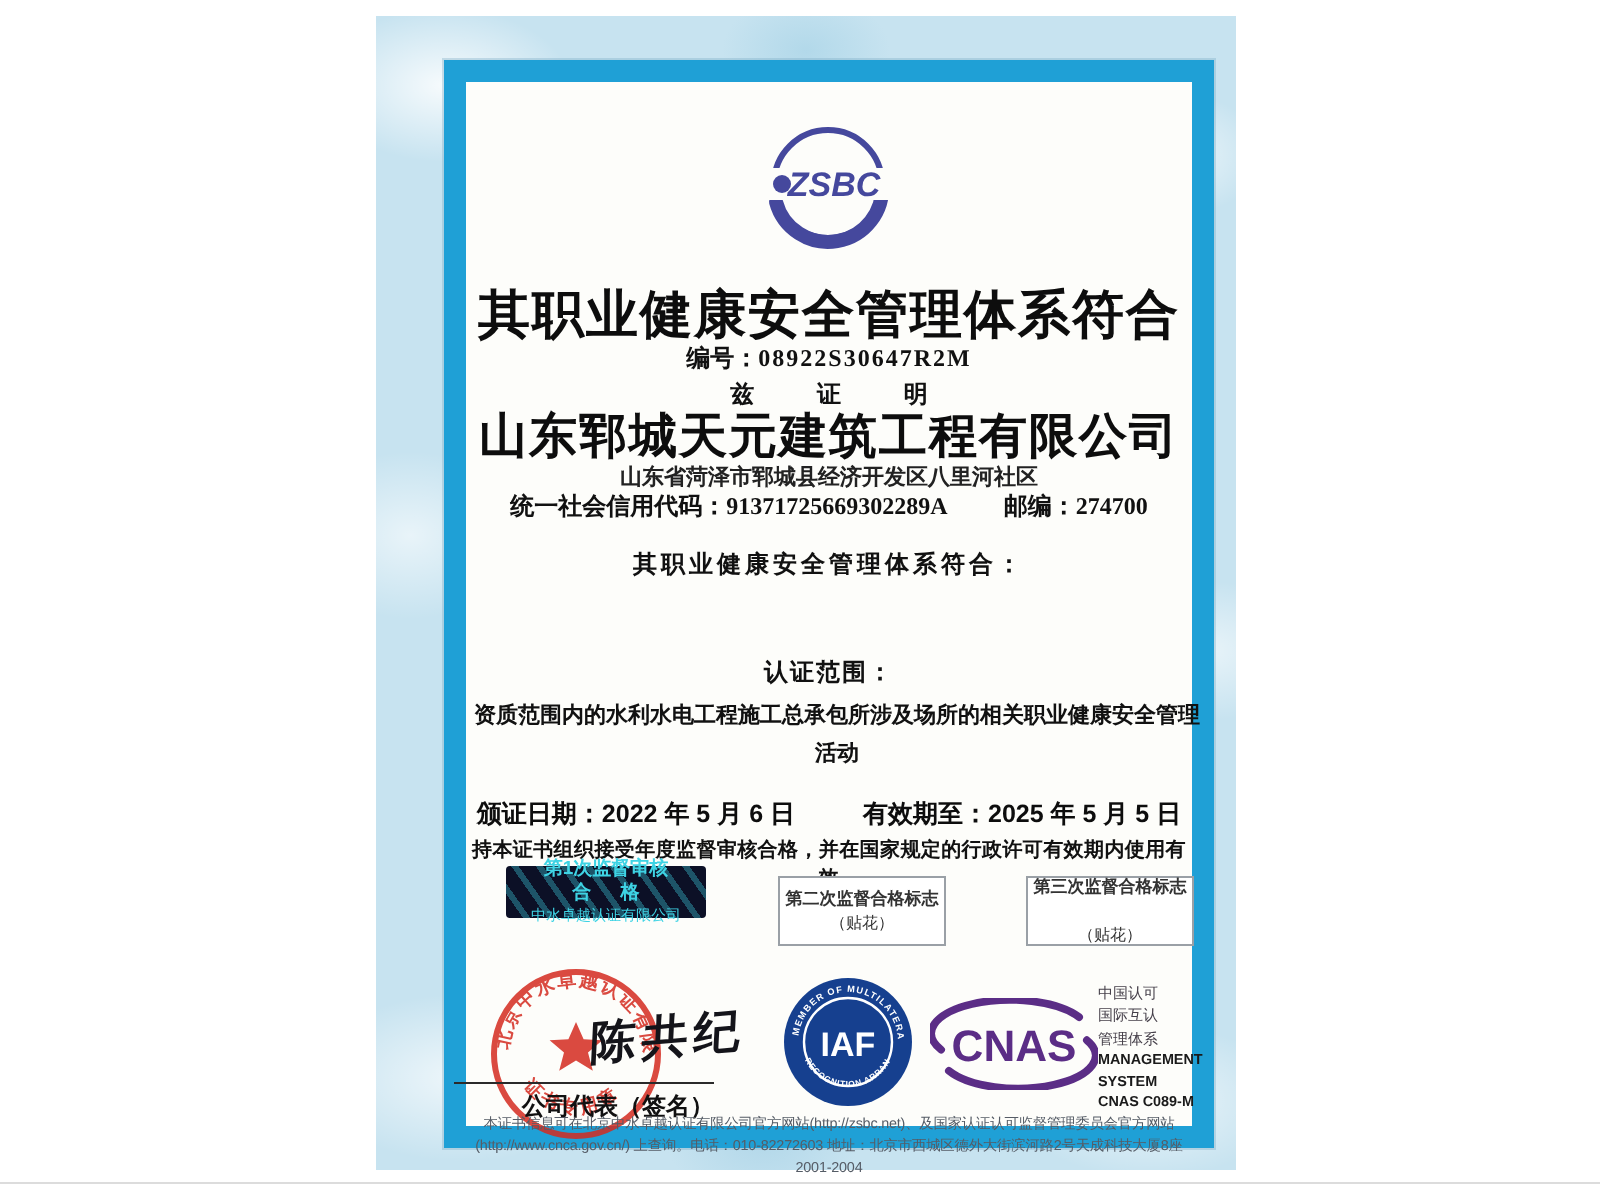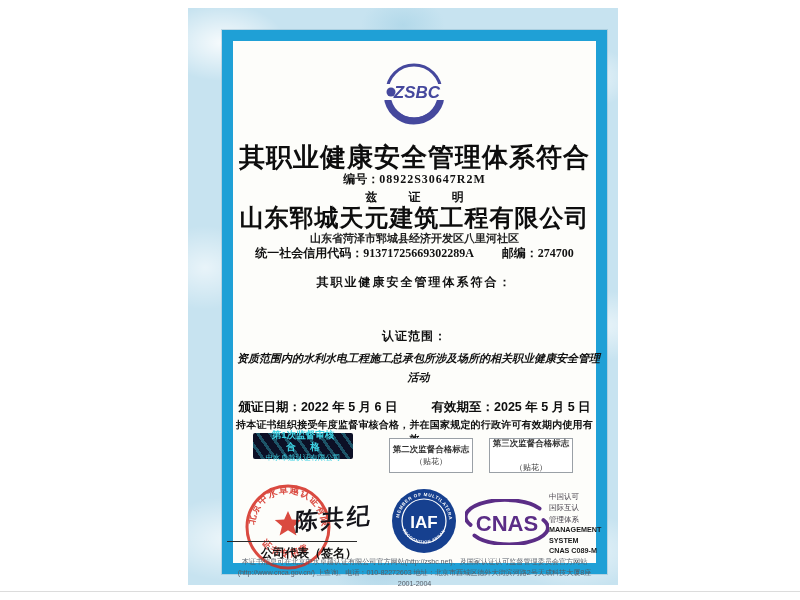--- a/index.html
+++ b/index.html
@@ -36,21 +36,21 @@
   .certify{top:148px;font-size:12px;font-weight:bold;color:#111;letter-spacing:14px;text-indent:14px;}
   .company{top:161px;font-size:24px;font-weight:bold;color:#0d0d0d;letter-spacing:1px;}
   .addr{top:190px;font-size:11px;font-weight:bold;color:#222;}
   .credit{top:204px;font-size:12px;font-weight:bold;color:#111;}
   .credit .code{font-family:"Liberation Serif","DejaVu Serif",serif;}
   .credit .gap{display:inline-block;width:28px;}
   .conform{top:233px;font-size:12px;font-weight:bold;color:#111;letter-spacing:2px;}
   .standard{top:254px;font-size:16px;font-weight:bold;color:#0d0d0d;
             font-family:"Liberation Serif","DejaVu Serif",serif;letter-spacing:.5px;}
   .scopelbl{top:287px;font-size:12px;font-weight:bold;color:#111;letter-spacing:1px;}
-  .scope{top:308px;font-size:11px;font-weight:bold;color:#111;line-height:1.7;padding:0 4px;font-style:italic;}
+  .scope{top:308px;font-size:11px;font-weight:bold;color:#111;line-height:1.7;padding:0 4px;}
   .dates{top:358px;font-size:12.5px;font-weight:bold;color:#0d0d0d;}
   .dates .gap{display:inline-block;width:34px;}
   .note{top:377px;font-size:10px;font-weight:bold;color:#111;letter-spacing:.2px;}
 
   
   .sticker{
     left:20px;top:392px;width:100px;height:26px;
     background-color:#0c1026;
     background-image:repeating-linear-gradient(55deg,rgba(62,211,228,0) 0 7px,rgba(62,211,228,.35) 7px 10px);
     color:#3ed3e4;text-align:center;border-radius:2px;
@@ -59,21 +59,21 @@
   .sticker .l1{font-size:9.5px;font-weight:bold;}
   .sticker .l2{font-size:9.5px;font-weight:bold;letter-spacing:6px;text-indent:6px;}
   .sticker .l3{font-size:7.5px;}
   .stickbox{
     top:397px;width:82px;height:33px;background:#fff;border:1px solid #9aa0a6;
     color:#333;text-align:center;display:flex;flex-direction:column;justify-content:center;line-height:1.5;
   }
   .stickbox .b1{font-size:8.5px;font-weight:bold;}
   .stickbox .b2{font-size:8px;}
   .box2{left:156px;}
-  .box3{left:256px;gap:12px;}
+  .box3{left:280px;gap:12px;}
 
   
   .seal{left:9px;top:440px;width:92px;height:92px;}
   .signature{
     left:62px;top:462px;font-size:23px;font-weight:bold;color:#14141a;
     transform:rotate(-5deg) skewX(-8deg);letter-spacing:3px;
     font-family:"Liberation Serif","DejaVu Serif",serif;
   }
   .signline{left:-6px;top:500px;width:130px;height:0;border-top:1.5px solid #2a2a2a;}
   .signlabel{left:-6px;top:504px;width:130px;text-align:right;font-size:12px;font-weight:bold;color:#111;}

